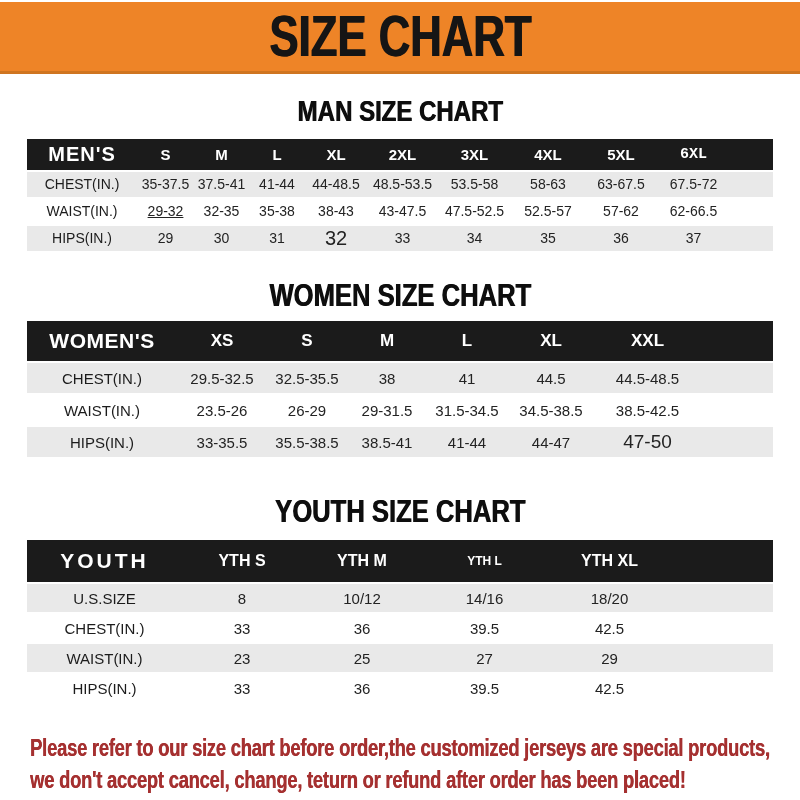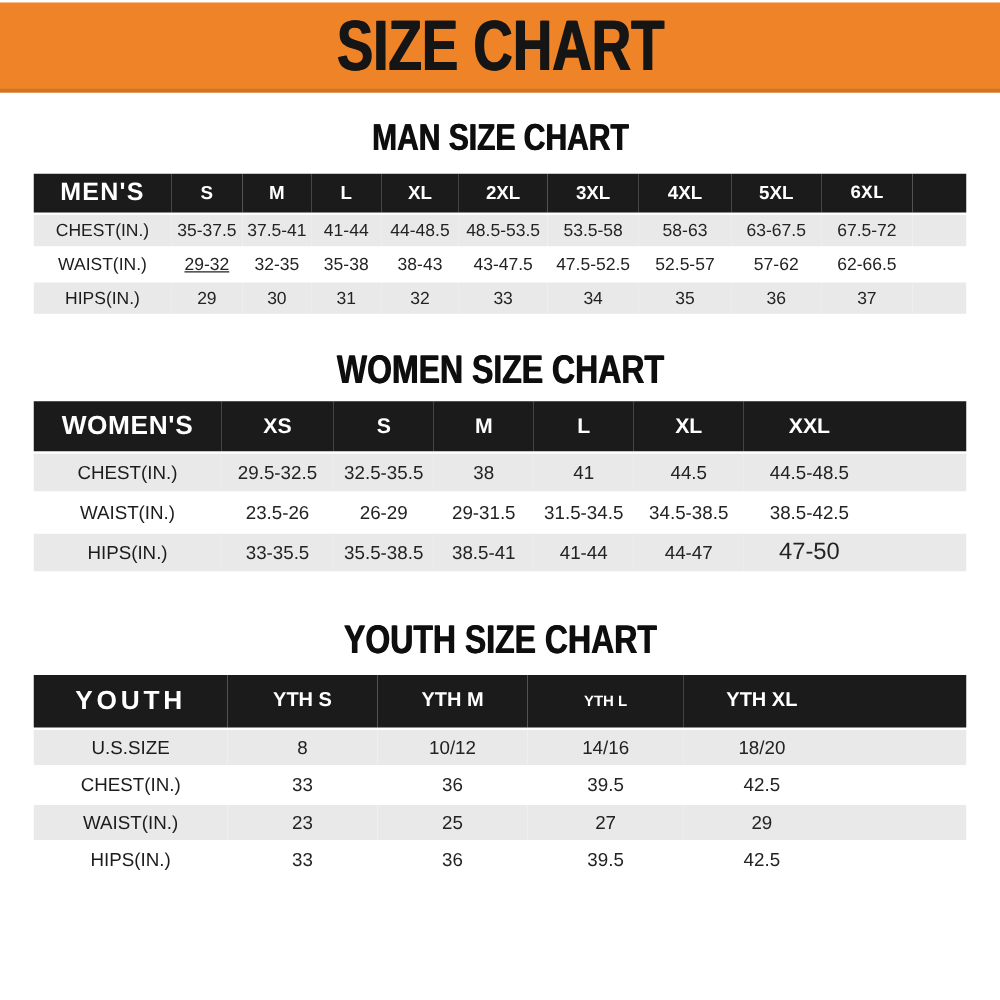--- a/index.html
+++ b/index.html
@@ -127,21 +127,21 @@
               <td style="height: 25px; font-size: 14px;">52.5-57</td>
               <td style="height: 25px; font-size: 14px;">57-62</td>
               <td style="height: 25px; font-size: 14px;">62-66.5</td>
               <td></td>
             </tr>
             <tr class="gray">
               <td class="rowlabel" style="height: 25px; font-size: 14px;">HIPS(IN.)</td>
               <td style="height: 25px; font-size: 14px;">29</td>
               <td style="height: 25px; font-size: 14px;">30</td>
               <td style="height: 25px; font-size: 14px;">31</td>
-              <td style="height: 25px; font-size: 14px;">32</td>
+              <td style="height: 25px; font-size: 20px;">32</td>
               <td style="height: 25px; font-size: 14px;">33</td>
               <td style="height: 25px; font-size: 14px;">34</td>
               <td style="height: 25px; font-size: 14px;">35</td>
               <td style="height: 25px; font-size: 14px;">36</td>
               <td style="height: 25px; font-size: 14px;">37</td>
               <td></td>
             </tr>
           </tbody>
         </table>
       </section>
@@ -256,14 +256,18 @@
               <td style="height: 28px; font-size: 15px;">36</td>
               <td style="height: 28px; font-size: 15px;">39.5</td>
               <td style="height: 28px; font-size: 15px;">42.5</td>
               <td></td>
             </tr>
           </tbody>
         </table>
       </section>
     </main>
 
+  <footer class="notice">
+    <p class="notice-line">Please refer to our size chart before order,the customized jerseys are special products,</p>
+    <p class="notice-line">we don't accept cancel, change, teturn or refund after order has been placed!</p>
+  </footer>
 
 </div>
 
 </body></html>

